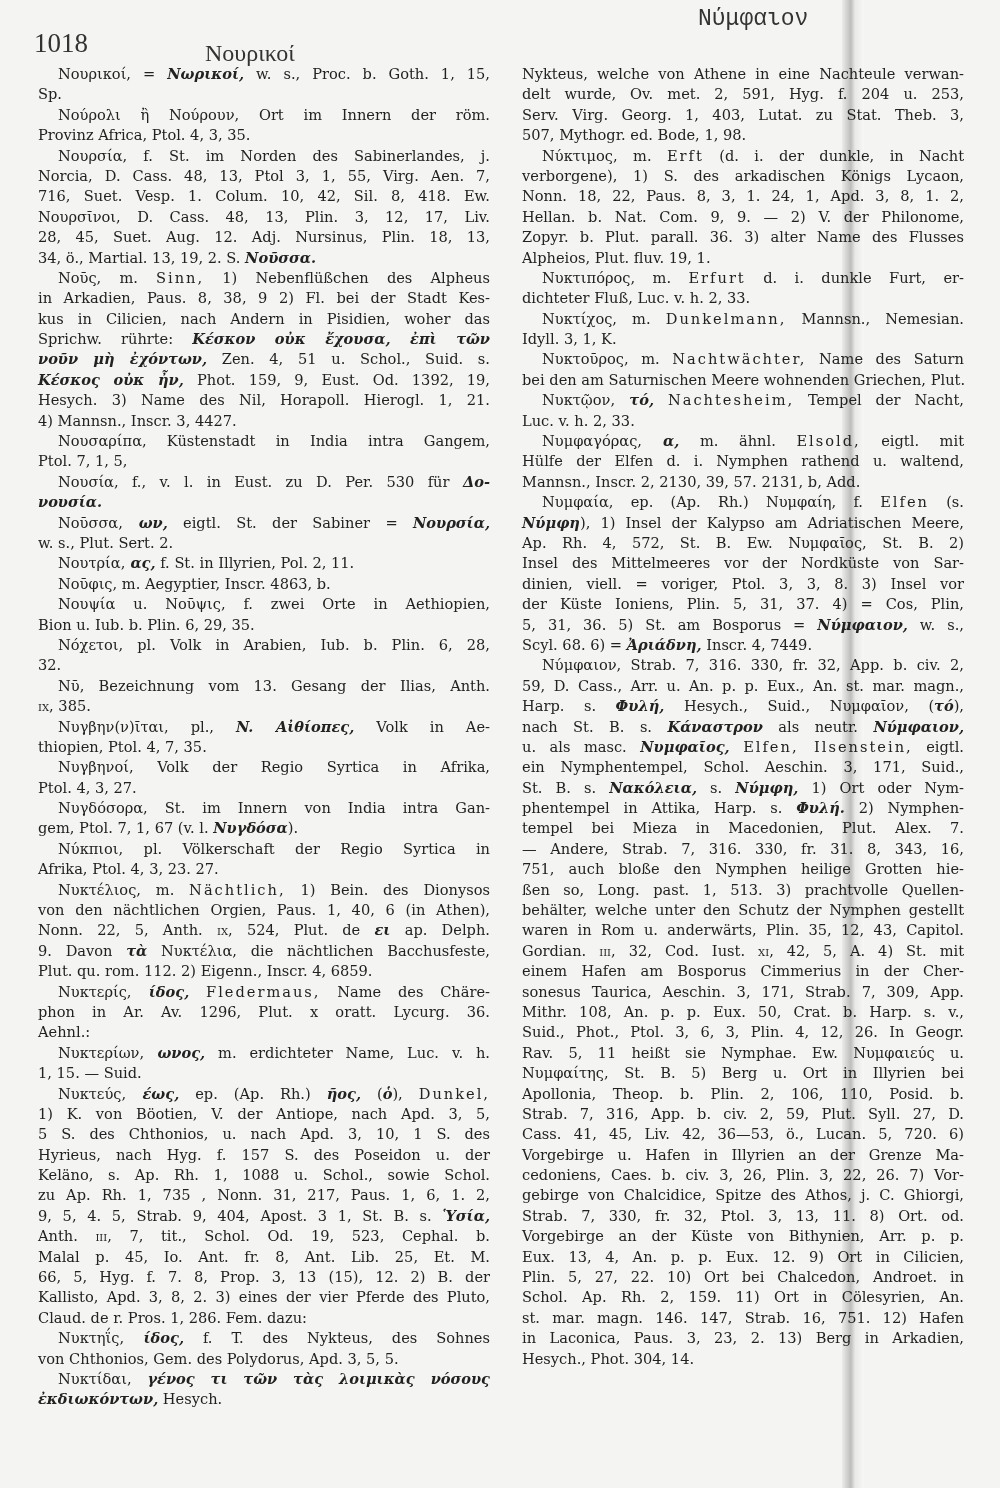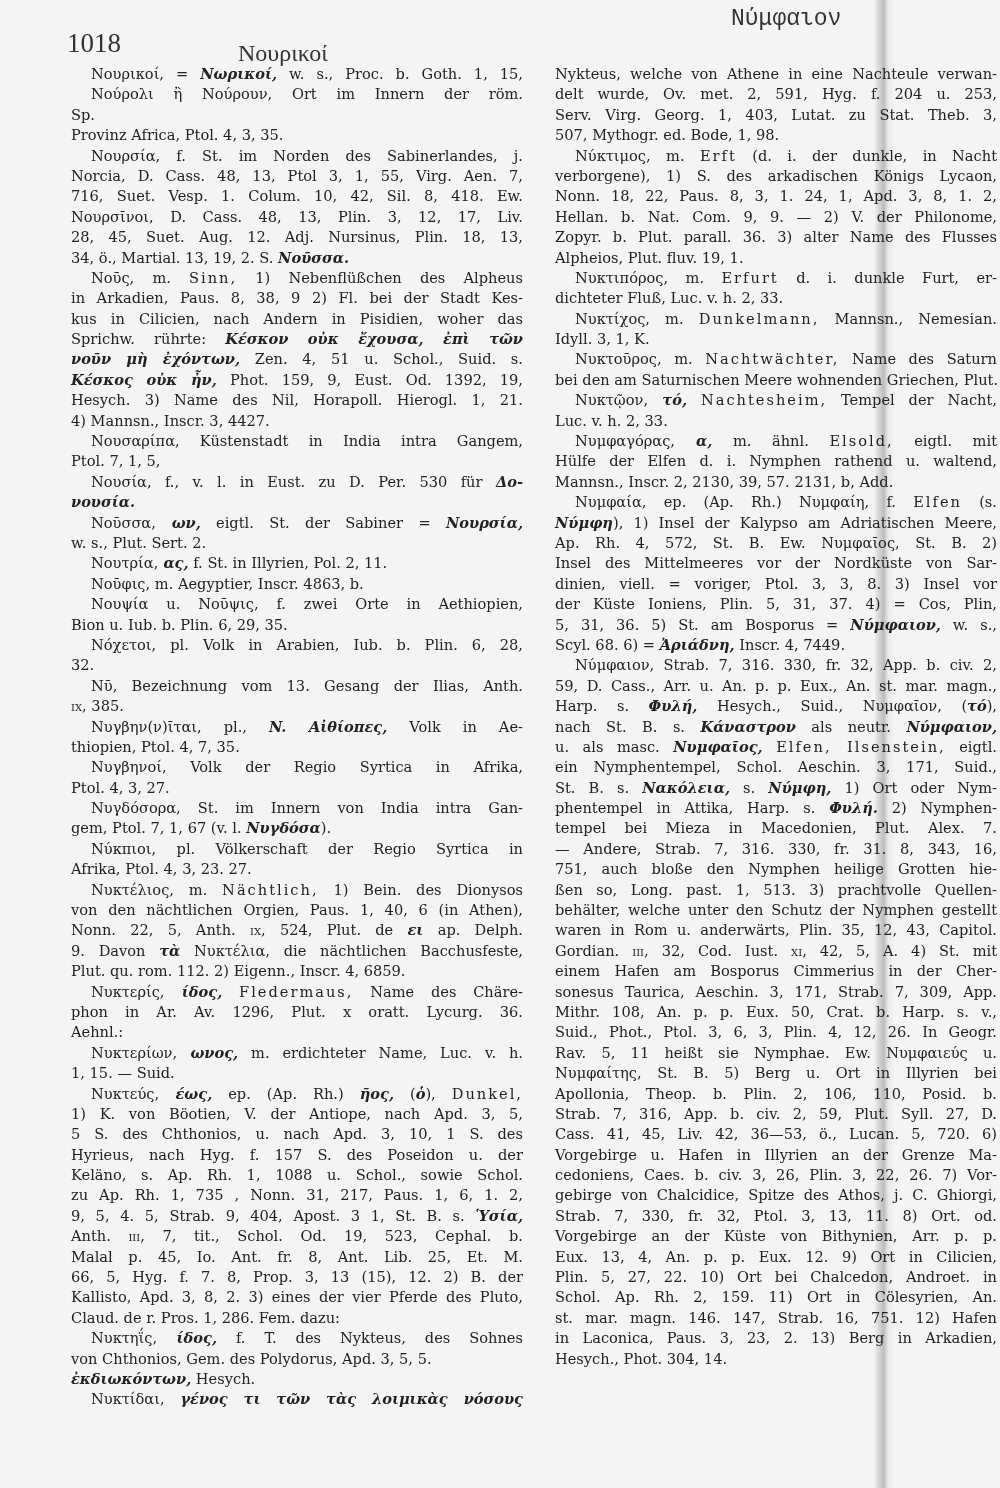--- a/index.html
+++ b/index.html
@@ -3,21 +3,21 @@
 <meta charset="utf-8">
 <style>
   html, body { margin: 0; padding: 0; }
   body {
     width: 1000px; height: 1488px; overflow: hidden;
     background: #f4f4f2;
     font-family: "DejaVu Serif", serif;
     color: #222;
     position: relative;
   }
-  .page { position: absolute; left: 0; top: 0; width: 864px; height: 1488px; margin-left: 33px; }
+  .page { position: absolute; left: 0; top: 0; width: 864px; height: 1488px; }
   .right-edge {
     position: absolute; right: 0; top: 0; width: 22px; height: 1488px;
     background: linear-gradient(to right, #ececea 0%, #bdbdbb 40%, #e9e9e7 60%, #f7f7f5 100%);
   }
   .pagenum {
     position: absolute; left: 34px; top: 28px;
     font-family: "Liberation Serif", serif; font-size: 27px; color: #333;
   }
   .runhead-left {
     position: absolute; left: 205px; top: 40px;
@@ -46,22 +46,22 @@
 <body>
 
 <div class="page">
   <div class="right-edge"></div>
   <div class="pagenum">1018</div>
   <div class="runhead-left">Νουρικοί</div>
   <div class="runhead-right">Νύμφαιον</div>
 
   <div class="col col-left">
       <div class="line indent"><span class="r-hw">Νουρικοί,</span><span> = </span><span class="r-it">Νωρικοί,</span><span> w. s., Proc. b. Goth. 1, 15,</span></div>
+      <div class="line last"><span>Sp.</span></div>
       <div class="line indent"><span class="r-hw">Νούρολι ἢ Νούρουν,</span><span> Ort im Innern der röm.</span></div>
-      <div class="line last"><span>Sp.</span></div>
       <div class="line last"><span>Provinz Africa, Ptol. 4, 3, 35.</span></div>
       <div class="line indent"><span class="r-hw">Νουρσία,</span><span> f. St. im Norden des Sabinerlandes, j.</span></div>
       <div class="line"><span>Norcia, D. Cass. 48, 13, Ptol 3, 1, 55, Virg. Aen. 7,</span></div>
       <div class="line"><span>716, Suet. Vesp. 1. Colum. 10, 42, Sil. 8, 418. Ew.</span></div>
       <div class="line"><span class="r-hw">Νουρσῖνοι,</span><span> D. Cass. 48, 13, Plin. 3, 12, 17, Liv.</span></div>
       <div class="line"><span>28, 45, Suet. Aug. 12. Adj. Nursinus, Plin. 18, 13,</span></div>
       <div class="line last"><span>34, ö., Martial. 13, 19, 2. S. </span><span class="r-it">Νοῦσσα.</span></div>
       <div class="line indent"><span class="r-hw">Νοῦς,</span><span> m. </span><span class="r-sp">Sinn,</span><span> 1) Nebenflüßchen des Alpheus</span></div>
       <div class="line"><span>in Arkadien, Paus. 8, 38, 9 2) Fl. bei der Stadt Kes-</span></div>
       <div class="line"><span>kus in Cilicien, nach Andern in Pisidien, woher das</span></div>
@@ -109,22 +109,22 @@
       <div class="line"><span>Keläno, s. Ap. Rh. 1, 1088 u. Schol., sowie Schol.</span></div>
       <div class="line"><span>zu Ap. Rh. 1, 735 , Nonn. 31, 217, Paus. 1, 6, 1. 2,</span></div>
       <div class="line"><span>9, 5, 4. 5, Strab. 9, 404, Apost. 3 1, St. B. s. </span><span class="r-it">Ὑσία,</span></div>
       <div class="line"><span>Anth. </span><span class="r-sc">iii</span><span>, 7, tit., Schol. Od. 19, 523, Cephal. b.</span></div>
       <div class="line"><span>Malal p. 45, Io. Ant. fr. 8, Ant. Lib. 25, Et. M.</span></div>
       <div class="line"><span>66, 5, Hyg. f. 7. 8, Prop. 3, 13 (15), 12. 2) B. der</span></div>
       <div class="line"><span>Kallisto, Apd. 3, 8, 2. 3) eines der vier Pferde des Pluto,</span></div>
       <div class="line last"><span>Claud. de r. Pros. 1, 286. Fem. dazu:</span></div>
       <div class="line indent"><span class="r-hw">Νυκτηΐς,</span><span class="r-it"> ίδος,</span><span> f. T. des Nykteus, des Sohnes</span></div>
       <div class="line last"><span>von Chthonios, Gem. des Polydorus, Apd. 3, 5, 5.</span></div>
+      <div class="line indent"><span class="r-hw">Νυκτίδαι,</span><span class="r-it"> γένος τι τῶν τὰς λοιμικὰς νόσους</span></div>
       <div class="line last"><span class="r-it">ἐκδιωκόντων,</span><span> Hesych.</span></div>
-      <div class="line indent"><span class="r-hw">Νυκτίδαι,</span><span class="r-it"> γένος τι τῶν τὰς λοιμικὰς νόσους</span></div>
     </div>
   <div class="col col-right">
       <div class="line"><span>Nykteus, welche von Athene in eine Nachteule verwan-</span></div>
       <div class="line"><span>delt wurde, Ov. met. 2, 591, Hyg. f. 204 u. 253,</span></div>
       <div class="line"><span>Serv. Virg. Georg. 1, 403, Lutat. zu Stat. Theb. 3,</span></div>
       <div class="line last"><span>507, Mythogr. ed. Bode, 1, 98.</span></div>
       <div class="line indent"><span class="r-hw">Νύκτιμος,</span><span> m. </span><span class="r-sp">Erft</span><span> (d. i. der dunkle, in Nacht</span></div>
       <div class="line"><span>verborgene), 1) S. des arkadischen Königs Lycaon,</span></div>
       <div class="line"><span>Nonn. 18, 22, Paus. 8, 3, 1. 24, 1, Apd. 3, 8, 1. 2,</span></div>
       <div class="line"><span>Hellan. b. Nat. Com. 9, 9. — 2) V. der Philonome,</span></div>

